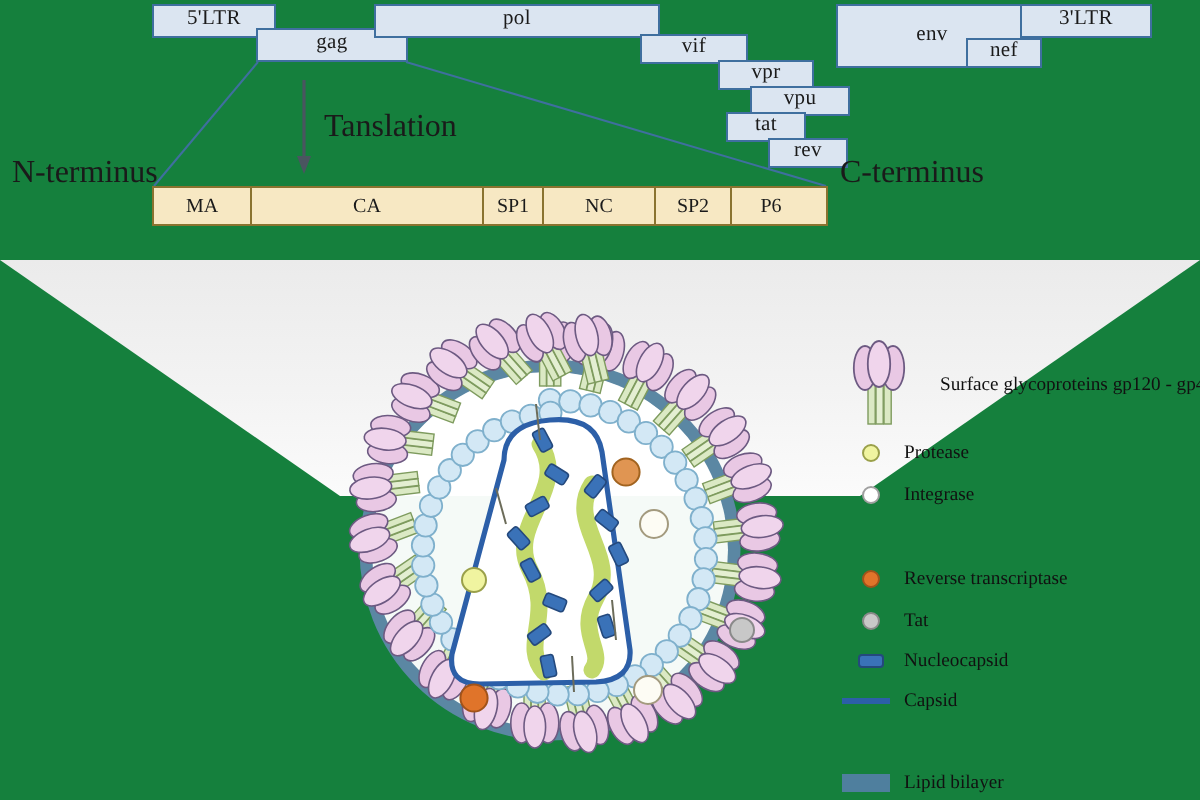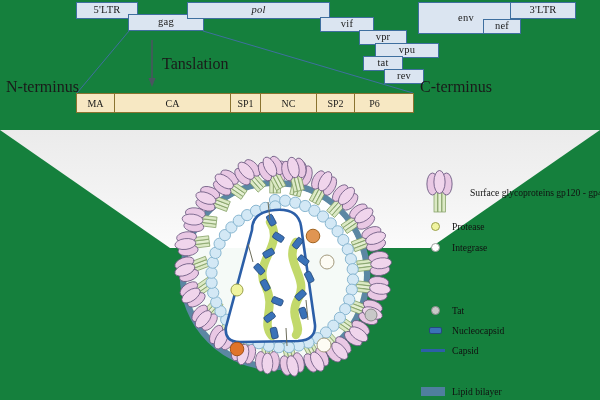--- a/index.html
+++ b/index.html
@@ -148,30 +148,30 @@
     </defs>
     <polygon points="0,2 600,2 430,120 170,120" fill="url(#funnelGrad)"></polygon>
   </svg>
 
   <div class="gene-box" style="left:76px; top:2px;  width:62px;  height:17px;">
     <span>5'LTR</span>
   </div>
   <div class="gene-box" style="left:128px; top:14px; width:76px;  height:17px;">
     <span>gag</span>
   </div>
-  <div class="gene-box" style="left:187px; top:2px;  width:143px; height:17px;font-style:italic;">
+  <div class="gene-box" style="left:187px; top:2px;  width:143px; height:17px;">
     <span>pol</span>
   </div>
   <div class="gene-box" style="left:320px; top:17px; width:54px;  height:15px;">
     <span>vif</span>
   </div>
   <div class="gene-box" style="left:359px; top:30px; width:48px;  height:15px;">
     <span>vpr</span>
   </div>
-  <div class="gene-box" style="left:375px; top:43px; width:64px;  height:15px;">
+  <div class="gene-box" style="left:375px; top:43px; width:50px;  height:15px;">
     <span>vpu</span>
   </div>
   <div class="gene-box" style="left:363px; top:56px; width:40px;  height:15px;">
     <span>tat</span>
   </div>
   <div class="gene-box" style="left:384px; top:69px; width:40px;  height:15px;">
     <span>rev</span>
   </div>
   <div class="gene-box" style="left:418px; top:2px;  width:96px;  height:32px;">
     <span>env</span>
@@ -190,21 +190,21 @@
 
   <svg style="position:absolute; left:142px; top:40px; width:20px; height:48px;" viewBox="0 0 20 48" width="20" height="48">
     <line x1="10" y1="0" x2="10" y2="40" stroke="#4a5560" stroke-width="1.6"></line>
     <polygon points="10,47 6.5,38 13.5,38" fill="#4a5560"></polygon>
   </svg>
   <div class="tr-label" style="left:162px; top:55px;">Tanslation</div>
 
   <div class="terminus" id="n-term">N-terminus</div>
 
   <div class="poly-bar">
-    <div class="poly-seg" style="width:38px;">
+    <div class="poly-seg" style="width:49px;">
       <span>MA</span>
     </div>
     <div class="poly-seg" style="width:116px;">
       <span>CA</span>
     </div>
     <div class="poly-seg" style="width:30px;">
       <span>SP1</span>
     </div>
     <div class="poly-seg" style="width:56px;">
       <span>NC</span>
@@ -374,20 +374,26 @@
     </div>
 
     <div class="legend-row" style="top:72px;">
       <span class="sw-slot">
         <span class="sw sw-circle" style="background:#ffffff; border:1px solid #a0a0a0;"></span>
       </span>
       <span class="legend-text">Integrase</span>
     </div>
 
 
+    <div class="legend-row" style="top:114px;">
+      <span class="sw-slot">
+        <span class="sw sw-circle" style="background:#e0742a; border:1px solid #a1531a;"></span>
+      </span>
+      <span class="legend-text">Reverse transcriptase</span>
+    </div>
 
     <div class="legend-row" style="top:135px;">
       <span class="sw-slot">
         <span class="sw sw-circle" style="background:#c8c8c8; border:1px solid #8a8a8a;"></span>
       </span>
       <span class="legend-text">Tat</span>
     </div>
 
     <div class="legend-row" style="top:155px;">
       <span class="sw-slot">

